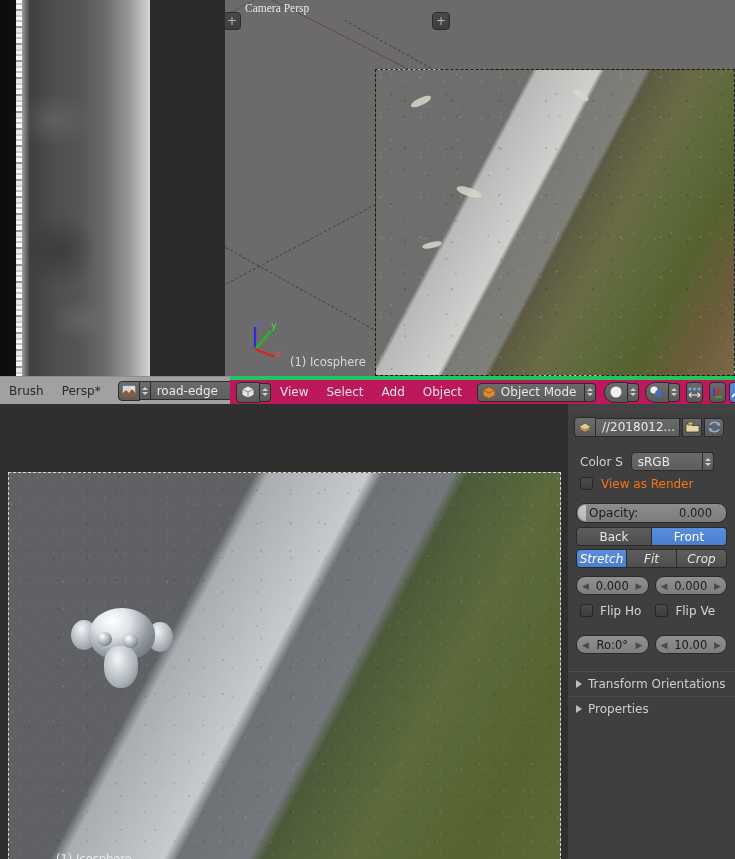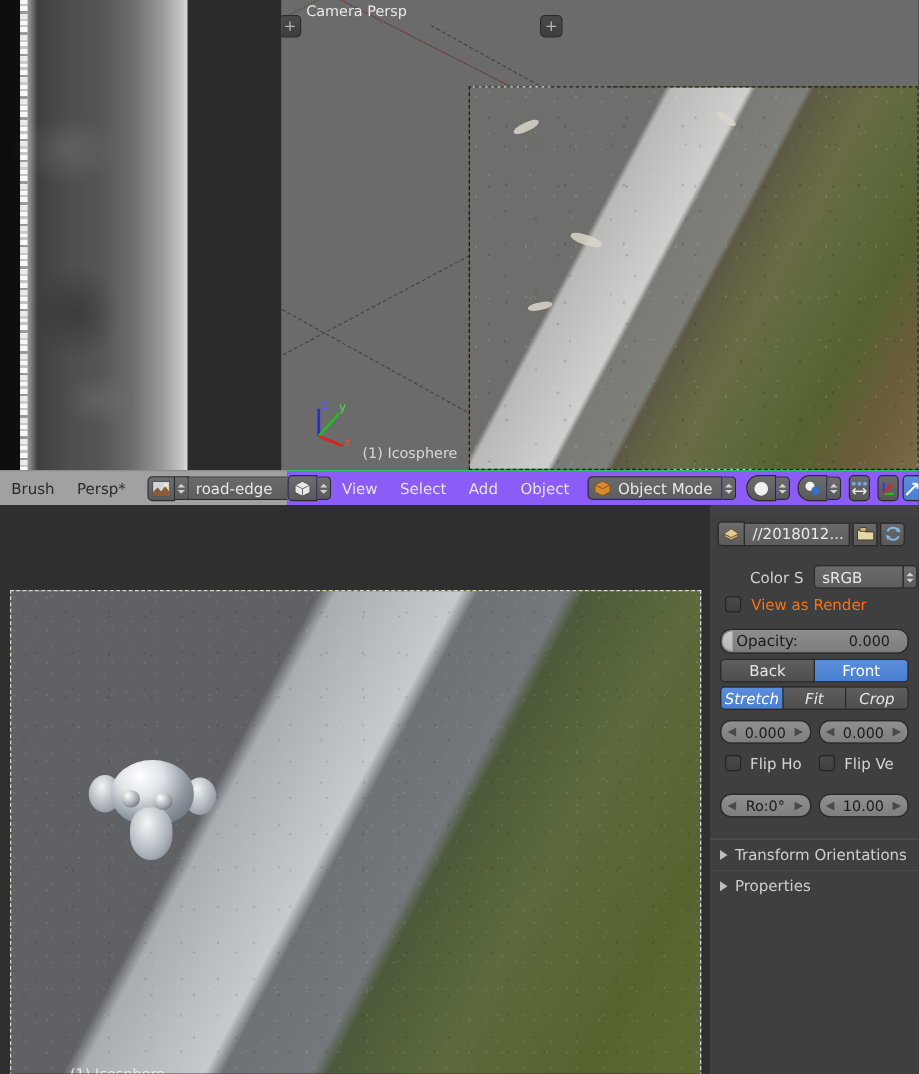--- a/index.html
+++ b/index.html
@@ -200,21 +200,21 @@
       <div class="leaf" style="left:196px; top:22px; width:18px; height:6px; transform:rotate(35deg);"></div>
     </div>
 
     <div class="plus-btn" style="position:absolute; left:207px; top:12px;">
       <span>+</span>
     </div>
     <div class="plus-btn" style="position:absolute; left:-2px; top:12px;">
       <span>+</span>
     </div>
 
-    <div class="vp-persp" style="left:20px; top:2px;">Camera Persp</div>
+    <div class="vp-persp" style="left:20px; top:2px;font-family:Liberation Serif, serif;">Camera Persp</div>
     <div class="vp-objname" style="left:65px; top:355px;">(1) Icosphere</div>
 
     <svg class="axis-gizmo" style="left:20px; top:315px;" viewBox="0 0 42 42">
       <line x1="10" y1="34" x2="10" y2="12" stroke="#2a2ad8" stroke-width="2.2"></line>
       <line x1="10" y1="34" x2="26" y2="16" stroke="#22bb22" stroke-width="2.2"></line>
       <line x1="10" y1="34" x2="30" y2="42" stroke="#dd2020" stroke-width="2.2"></line>
       <text x="12" y="12" fill="#5a5aff" font-size="10" font-family="DejaVu Sans">z</text>
       <text x="26" y="14" fill="#3ce23c" font-size="10" font-family="DejaVu Sans">y</text>
       <text x="30" y="42" fill="#ff4040" font-size="10" font-family="DejaVu Sans">x</text>
     </svg>
@@ -232,21 +232,21 @@
           </svg>
       </div>
       <div class="spinner" style="border-radius:0;">
           <i class="up"></i>
           <i class="dn"></i>
         </div>
       <div class="field" style="width:95px; border-radius:0 4px 4px 0; border-left:none;">road-edge</div>
     </div>
   </div>
 
-  <div id="vp-header" class="hdr-bar" style="background:#8b5cf6; border-top:1px solid #22c55e;justify-content:center;">
+  <div id="vp-header" class="hdr-bar" style="background:#be185d; border-top:4px solid #22c55e;">
     <div style="display:flex;align-items:center;margin-left:6px;">
       <div style="width:24px;height:21px;border:1px solid #2b2b2b;border-radius:4px 0 0 4px;background:linear-gradient(#6d6d6d,#5a5a5a);display:flex;align-items:center;justify-content:center;">
         <svg width="14" height="14" viewBox="0 0 14 14">
             <polygon points="7,1 13,4 13,10 7,13 1,10 1,4" fill="#e8e8e8" stroke="#4a4a4a" stroke-width=".8"></polygon>
             <polyline points="1,4 7,7 13,4" fill="none" stroke="#6a6a6a" stroke-width=".8"></polyline>
             <line x1="7" y1="7" x2="7" y2="13" stroke="#6a6a6a" stroke-width=".8"></line>
           </svg>
       </div>
       <div class="spinner">
           <i class="up"></i>
@@ -365,21 +365,21 @@
       <div class="tool-sq" style="border-radius:0 4px 4px 0;margin-left:2px;">
         <svg width="15" height="14" viewBox="0 0 15 14">
             <path d="M3 5 A5 5 0 0 1 12 5" stroke="#7fb8e8" stroke-width="1.6" fill="none"></path>
             <path d="M12 9 A5 5 0 0 1 3 9" stroke="#7fb8e8" stroke-width="1.6" fill="none"></path>
             <polygon points="12,2 13.5,6 9.5,5" fill="#7fb8e8"></polygon>
             <polygon points="3,12 1.5,8 5.5,9" fill="#7fb8e8"></polygon>
           </svg>
       </div>
     </div>
 
-    <div style="position:absolute; left:12px; top:48px; display:flex; align-items:center;margin-left:20px;">
+    <div style="position:absolute; left:12px; top:48px; display:flex; align-items:center;">
       <span class="bl-text" style="color:#d2d2d2;">Color S</span>
       <div style="display:flex;align-items:center;margin-left:8px;">
         <div class="field" style="width:72px;border-radius:4px 0 0 4px;">sRGB</div>
         <div class="spinner">
             <i class="up"></i>
             <i class="dn"></i>
           </div>
       </div>
     </div>
 

